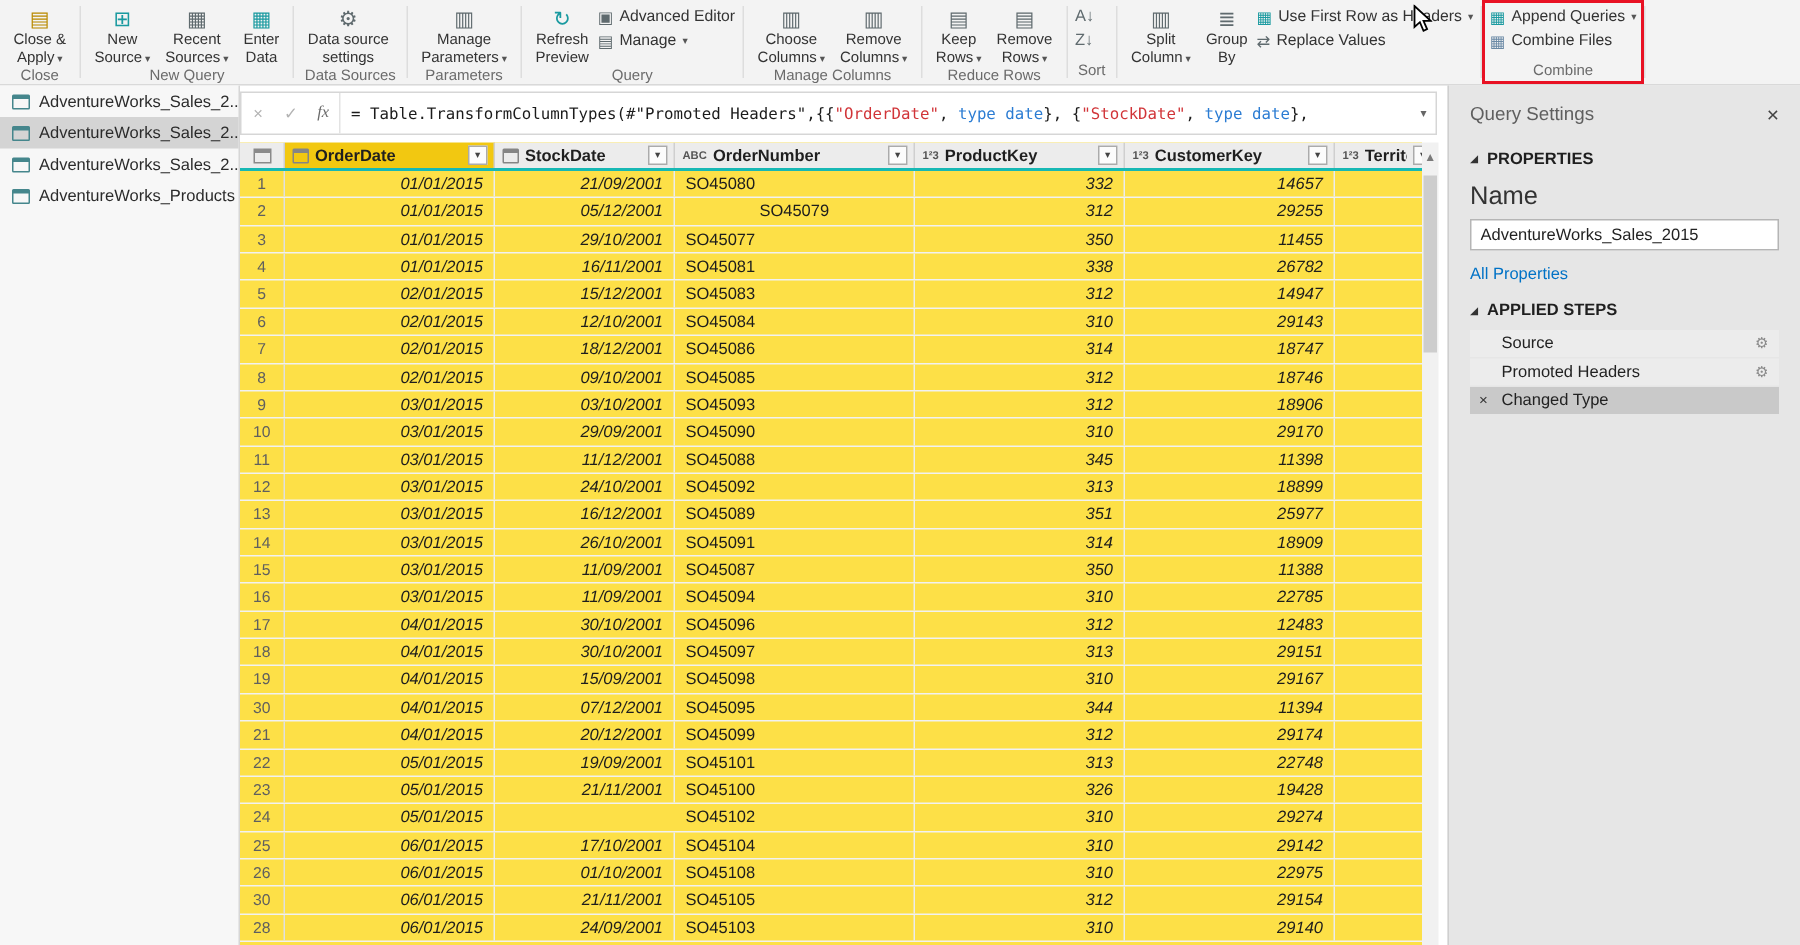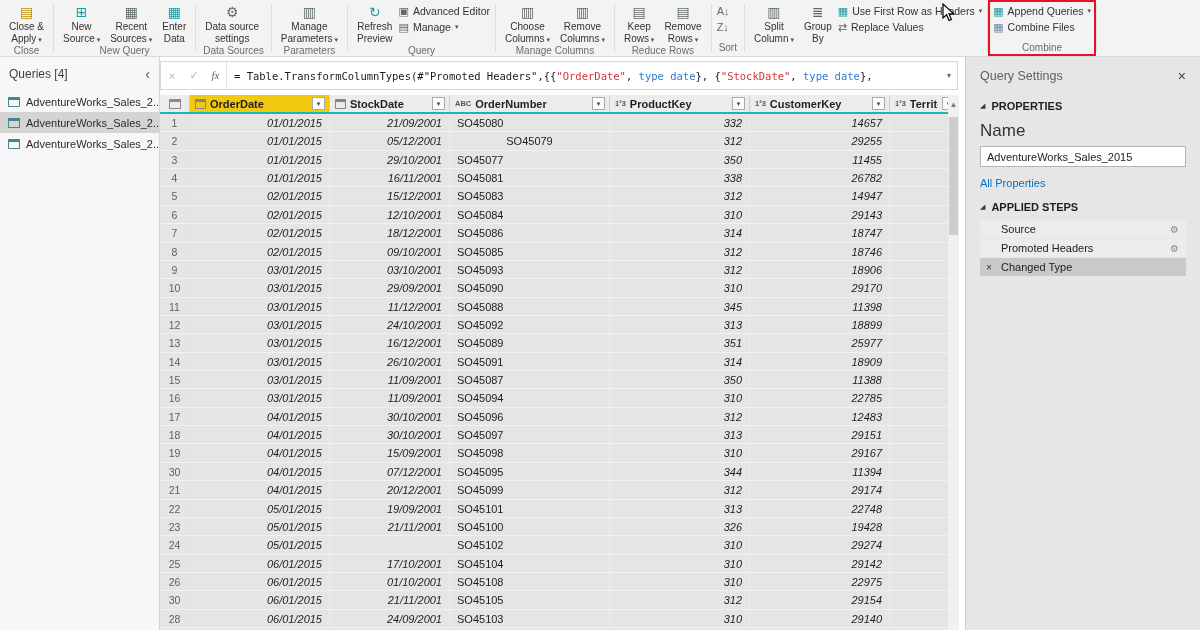--- a/index.html
+++ b/index.html
@@ -34,21 +34,21 @@
   
   .formula-bar{position:absolute;left:160px;top:61px;width:798px;height:29px;background:#fff;border:1px solid #d6d6d6;display:flex;align-items:center}
   .fb-btn{width:22px;text-align:center;font-size:11px;color:#b3b3b3}
   .fb-btn.fx{font-family:"Liberation Serif",serif;font-style:italic;color:#6a6a6a;border-right:1px solid #e3e3e3;height:100%;line-height:27px}
   .formula-text{flex:1;padding:0 7px;font-family:"DejaVu Sans Mono","Liberation Mono",monospace;font-size:10.5px;white-space:nowrap;overflow:hidden;color:#1b1b1b}
   .seg-string{color:#d13438}
   .seg-keyword{color:#2b7cd3}
   .fb-expand{width:16px;text-align:center;font-size:8px;color:#666}
 
   
-  .table-area{position:absolute;left:160px;top:95px;width:788px;bottom:0;background:#e5e5e5;overflow:hidden}
+  .table-area{position:absolute;left:160px;top:95px;width:788px;bottom:0;background:#fde047;overflow:hidden}
   .thead{display:flex;height:19px;background:#ececec;border-bottom:2px solid #17b8b4}
   .corner{width:30px;flex:0 0 30px;border-right:1px solid #cfcfcf;display:flex;align-items:center;justify-content:center}
   .grid-ico{width:12px;height:10px;border:1px solid #8a8a8a;border-top:3px solid #8a8a8a}
   .th{display:flex;align-items:center;padding:0 4px 0 5px;border-right:1px solid #cfcfcf;overflow:hidden;flex:0 0 auto}
   .th.sel{background:#f2c811}
   .th-label{font-weight:bold;font-size:11px;color:#1f1f1f;white-space:nowrap;overflow:hidden;flex:1}
   .tico{display:inline-flex;align-items:center;justify-content:center;margin-right:4px;color:#555;font-size:7.5px;font-weight:bold;letter-spacing:0}
   .tico.date{width:11px;height:10px;border:1px solid #858585;border-top:3px solid #858585;border-radius:1px}
   .filter-btn{flex:0 0 13px;width:13px;height:13px;border:1px solid #ababab;background:#fcfcfc;font-size:7px;line-height:11px;text-align:center;color:#444;margin-left:4px}
   .tbody .tr{display:flex;height:18.36px;border-bottom:1px solid #f1f1f1}
@@ -232,36 +232,36 @@
       <div class="group-label">Combine</div>
     </div>
     <div class="rib-div"></div>
   </div>
 
 <svg class="cursor" width="13" height="19" viewBox="0 0 13 19">
   <path d="M1,1 L1,15 L4.6,11.8 L7,17.5 L9.4,16.4 L7,10.9 L11.8,10.9 Z" fill="#fff" stroke="#000" stroke-width="1.2"></path>
 </svg>
 
 <div class="sidebar">
-  <div class="sidebar-header">
-    <span>Queries [4]</span>
-    <span class="collapse">‹</span>
-  </div>
   <div>
       <div class="q-item">
         <span class="q-icon"></span>
         <span class="q-label">AdventureWorks_Sales_2...</span>
       </div>
       <div class="q-item selected">
         <span class="q-icon"></span>
         <span class="q-label">AdventureWorks_Sales_2...</span>
       </div>
       <div class="q-item">
         <span class="q-icon"></span>
         <span class="q-label">AdventureWorks_Sales_2...</span>
+      </div>
+      <div class="q-item">
+        <span class="q-icon"></span>
+        <span class="q-label">AdventureWorks_Products</span>
       </div>
     </div>
 </div>
 
 <div class="formula-bar">
   <span class="fb-btn">×</span>
   <span class="fb-btn">✓</span>
   <span class="fb-btn fx">fx</span>
   <div class="formula-text"><span class="seg-plain">= Table.TransformColumnTypes(#"Promoted Headers",{{</span><span class="seg-string">"OrderDate"</span><span class="seg-plain">, </span><span class="seg-keyword">type date</span><span class="seg-plain">}, {</span><span class="seg-string">"StockDate"</span><span class="seg-plain">, </span><span class="seg-keyword">type date</span><span class="seg-plain">},</span></div>
   <span class="fb-expand">▾</span>

